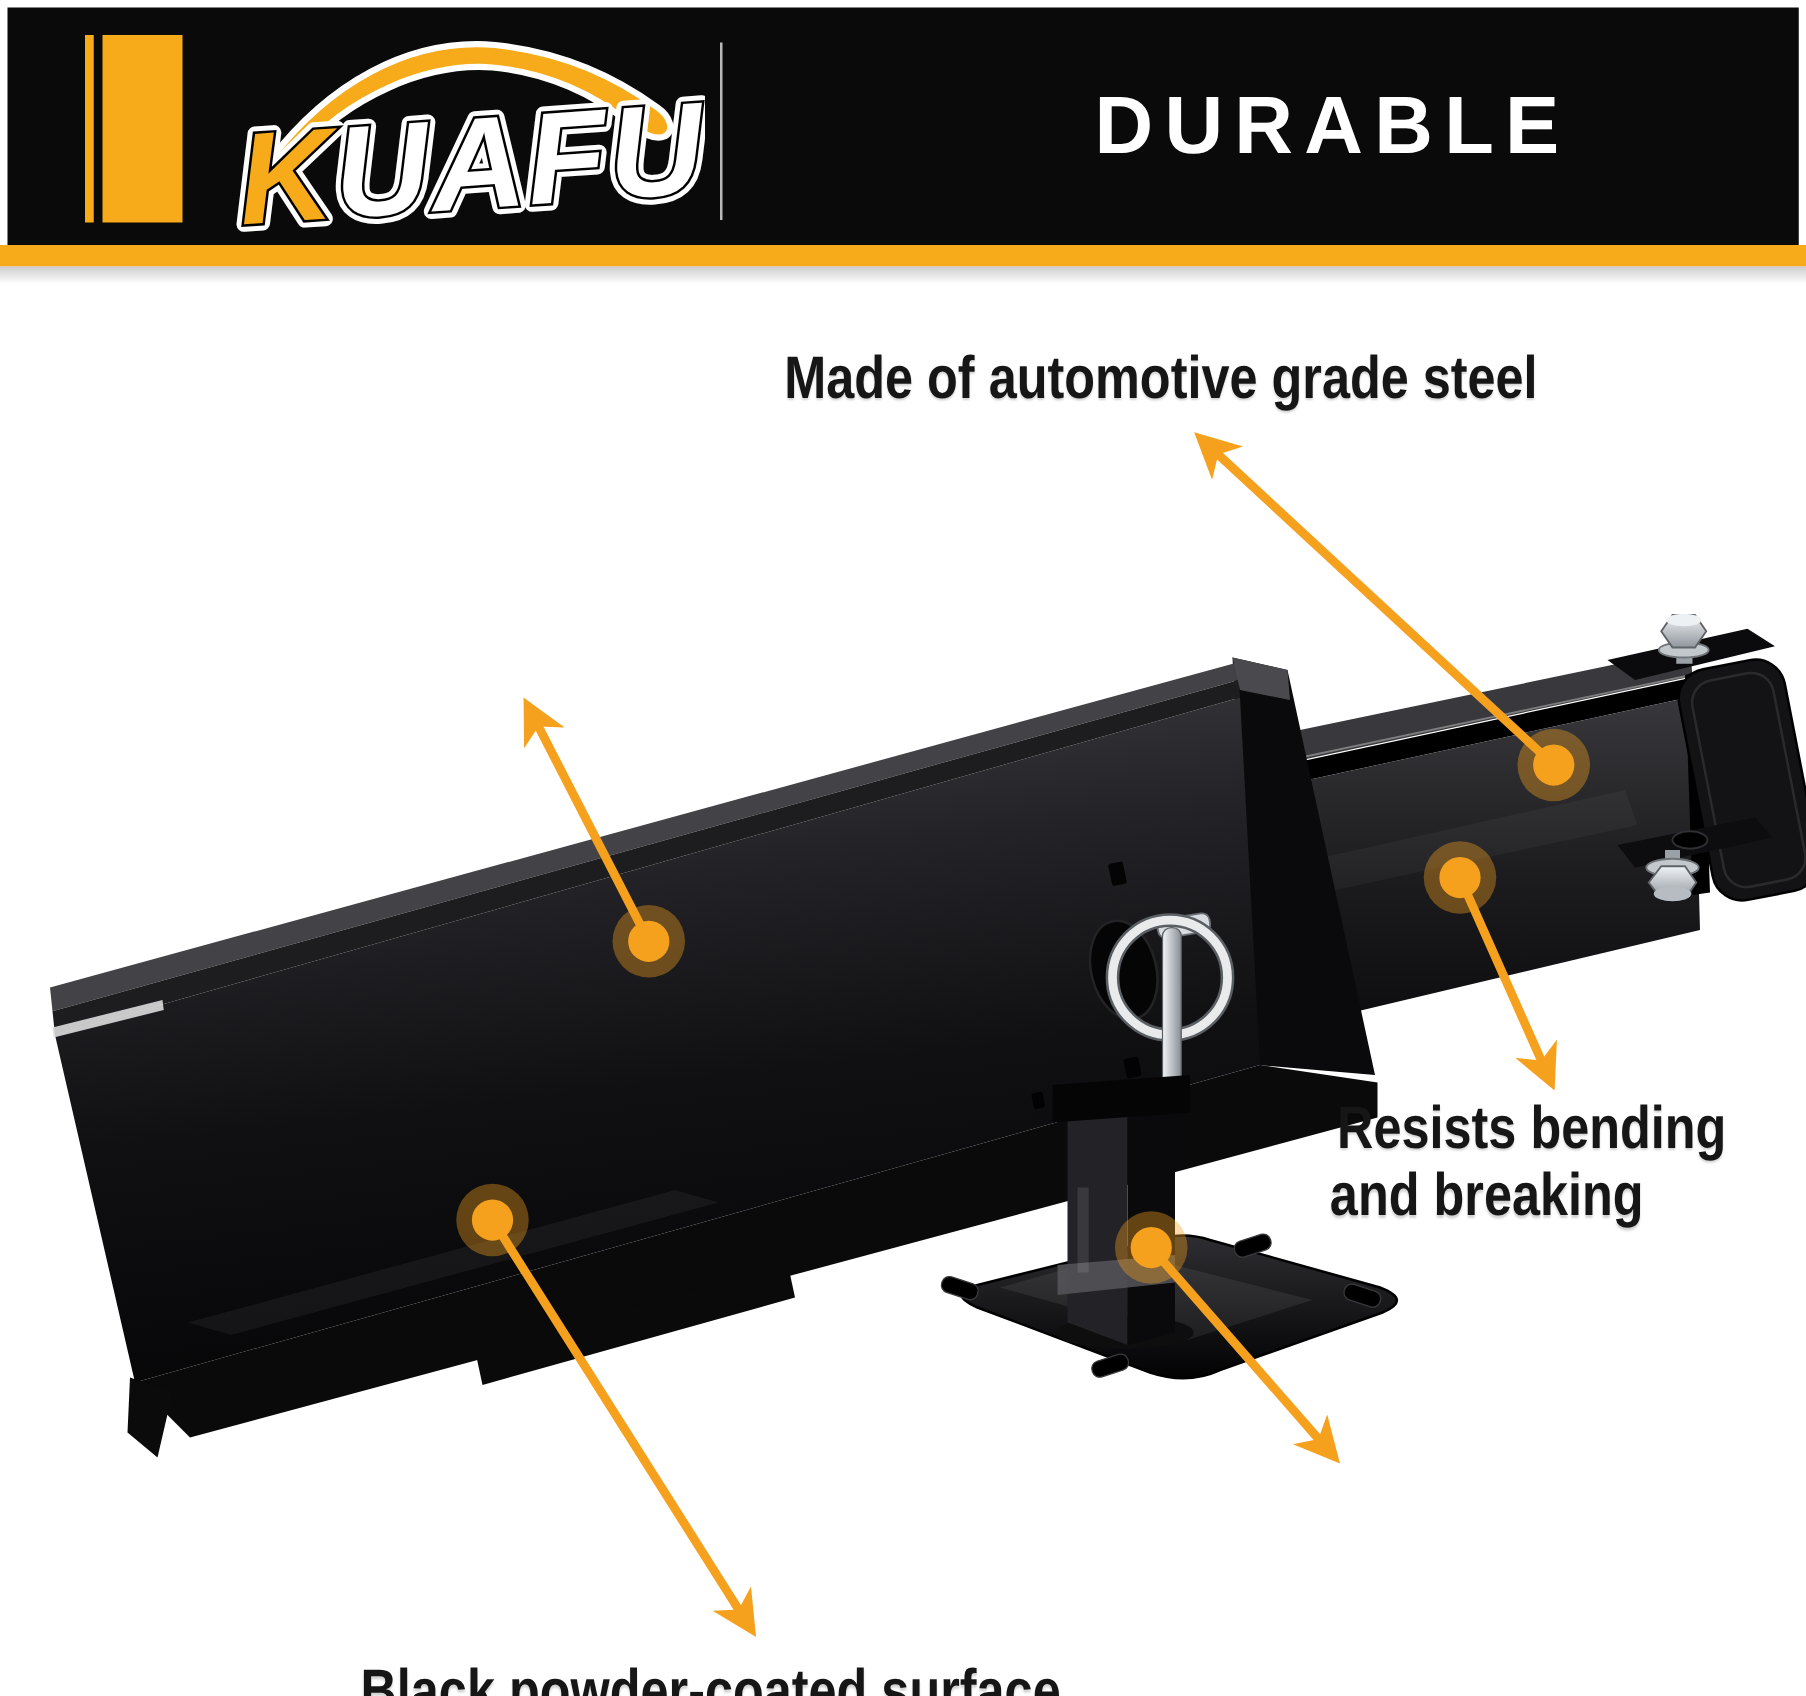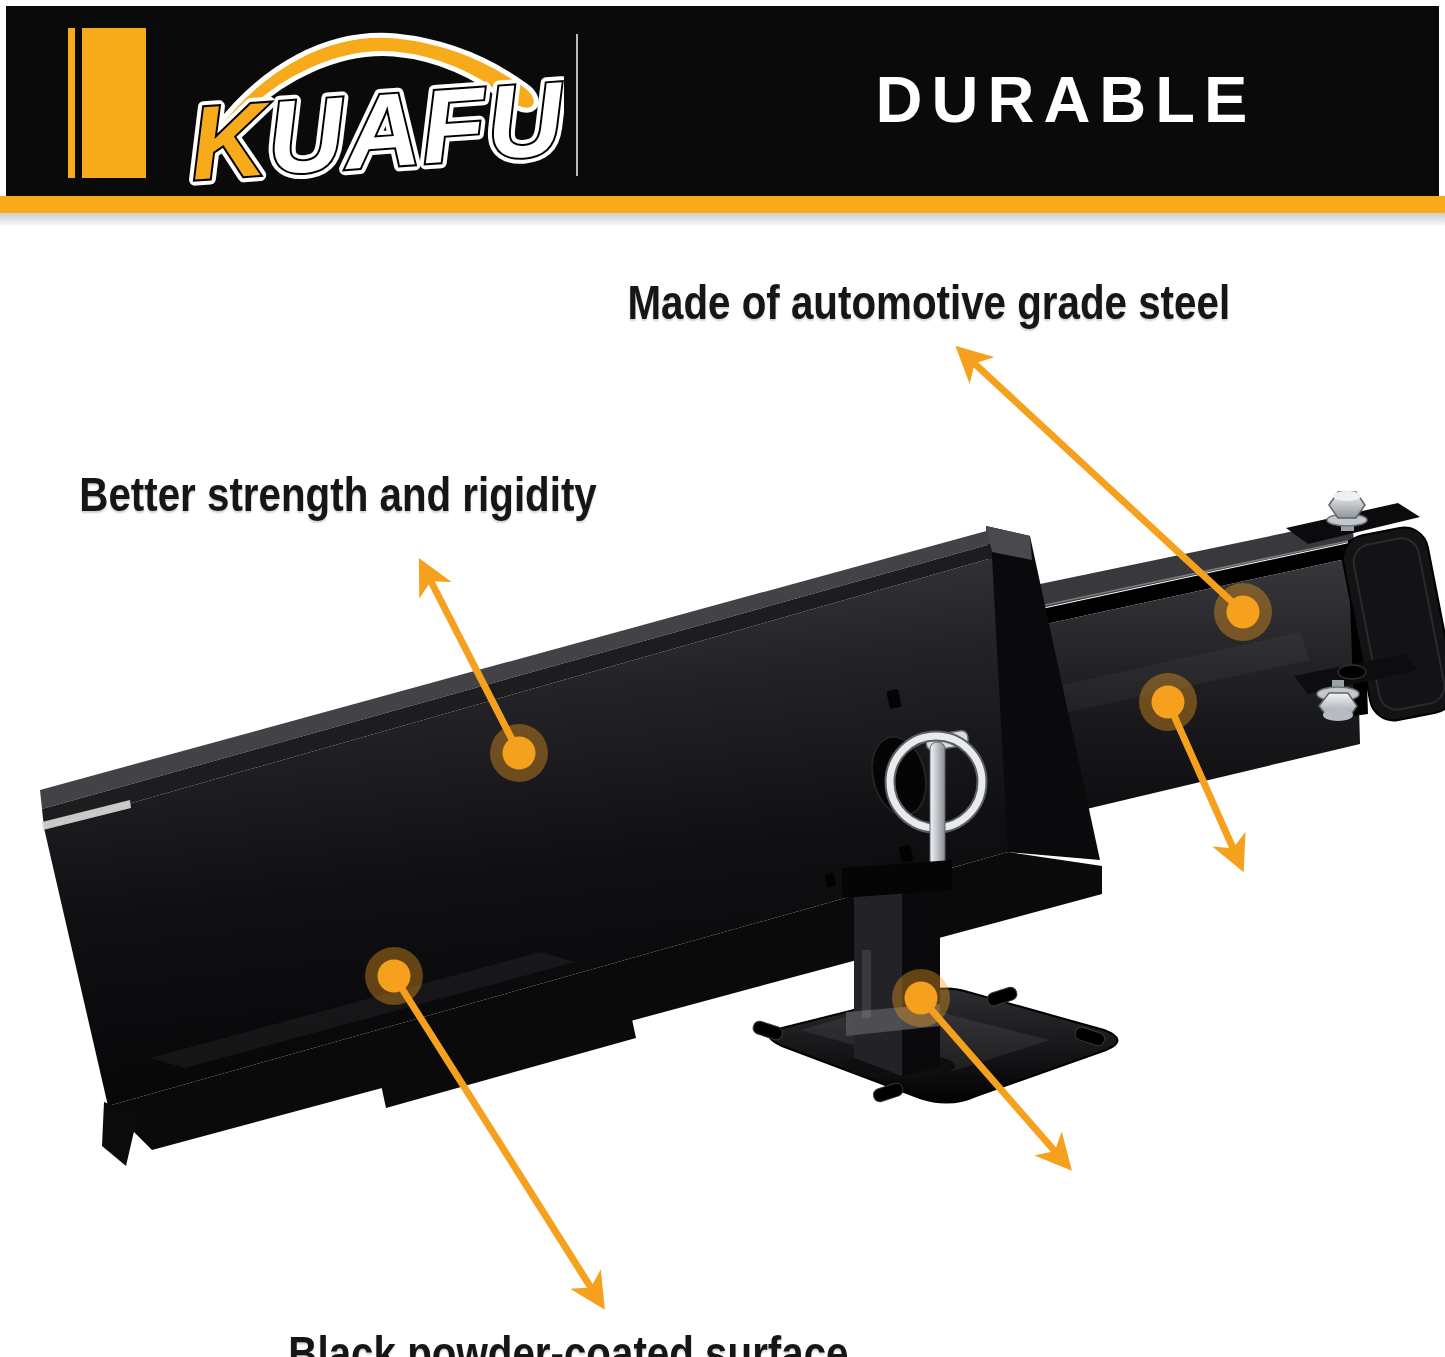--- a/index.html
+++ b/index.html
@@ -187,20 +187,21 @@
       <g>
           <circle cx="921" cy="998" r="29" opacity="0.38"></circle>
           <circle cx="921" cy="998" r="16.5"></circle>
         </g>
     </g>
   </svg>
 
   <div class="lbl" id="lbl-steel">
     <span class="cond">Made of automotive grade steel</span>
   </div>
-  <div class="lbl" id="lbl-strength">
-    <span class="cond">Better strength and rigidity</span>
+  <div class="lbl" id="lbl-bending">
+    <span class="cond">Resists bending</span><br>
+    <span class="cond">and breaking</span>
   </div>
   <div class="lbl" id="lbl-coating">
     <span class="cond">Black powder-coated surface</span>
   </div>
 
 </div>
 
 </body></html>

